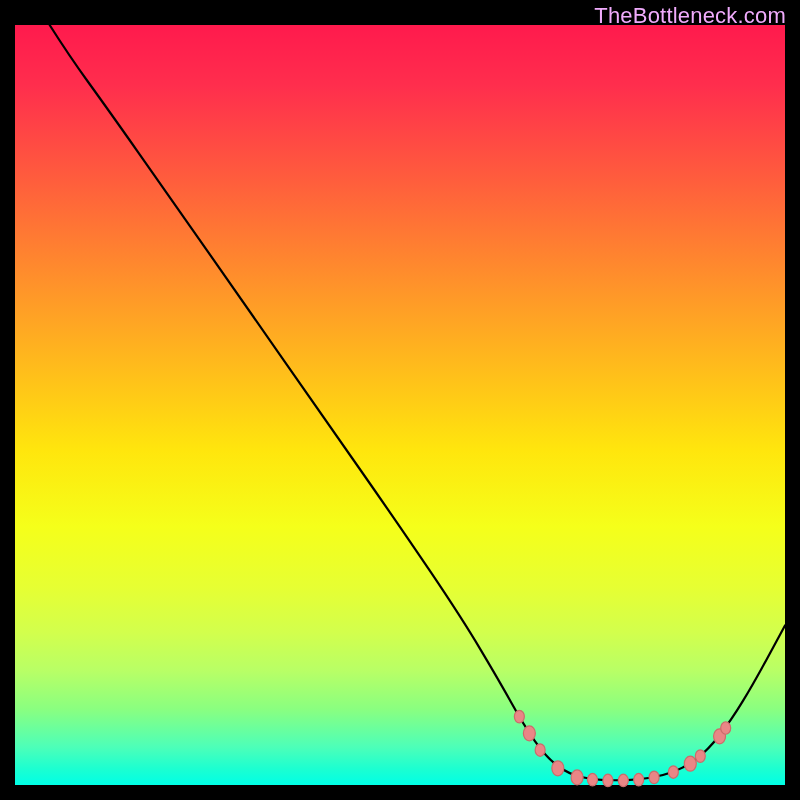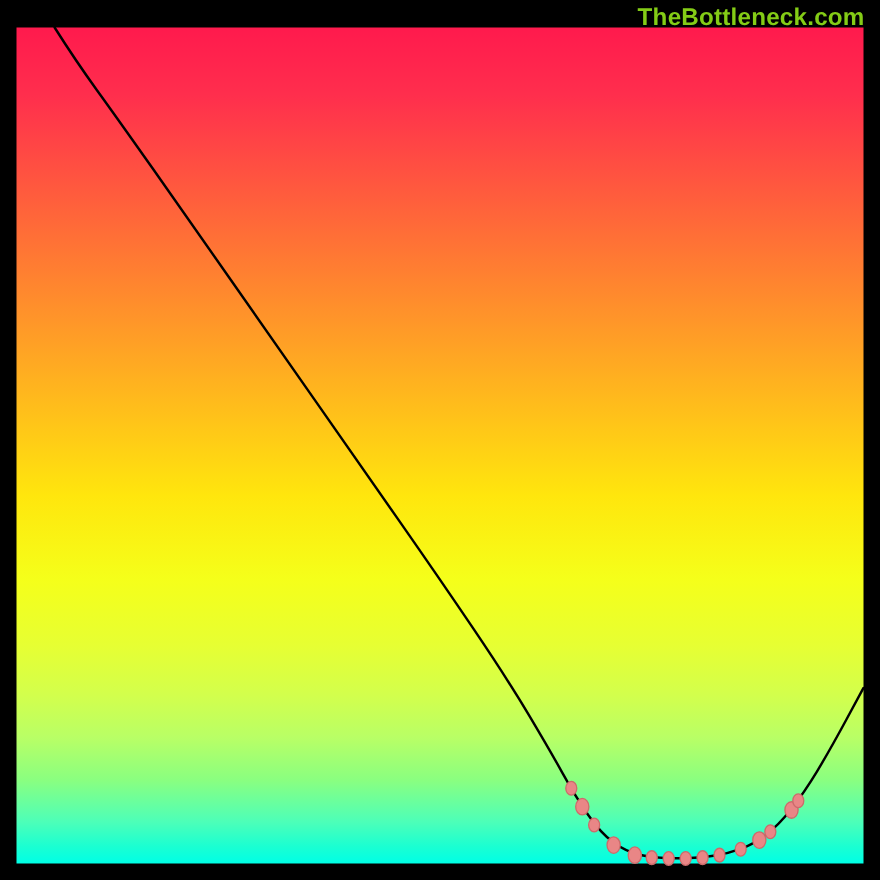--- a/index.html
+++ b/index.html
@@ -32,22 +32,22 @@
       #1affd2 98%,
       #00ffe6 100%
     );
   }
   .watermark {
     position: absolute;
     top: 3px;
     right: 14px;
     font-family: Arial, Helvetica, sans-serif;
     font-size: 22px;
-    font-weight: 700;
-    color: #84cc16;
+    font-weight: 400;
+    color: #f0abfc;
     letter-spacing: 0.2px;
   }
   svg.curve-layer {
     position: absolute;
     left: 0;
     top: 0;
     width: 770px;
     height: 760px;
     overflow: visible;
   }

